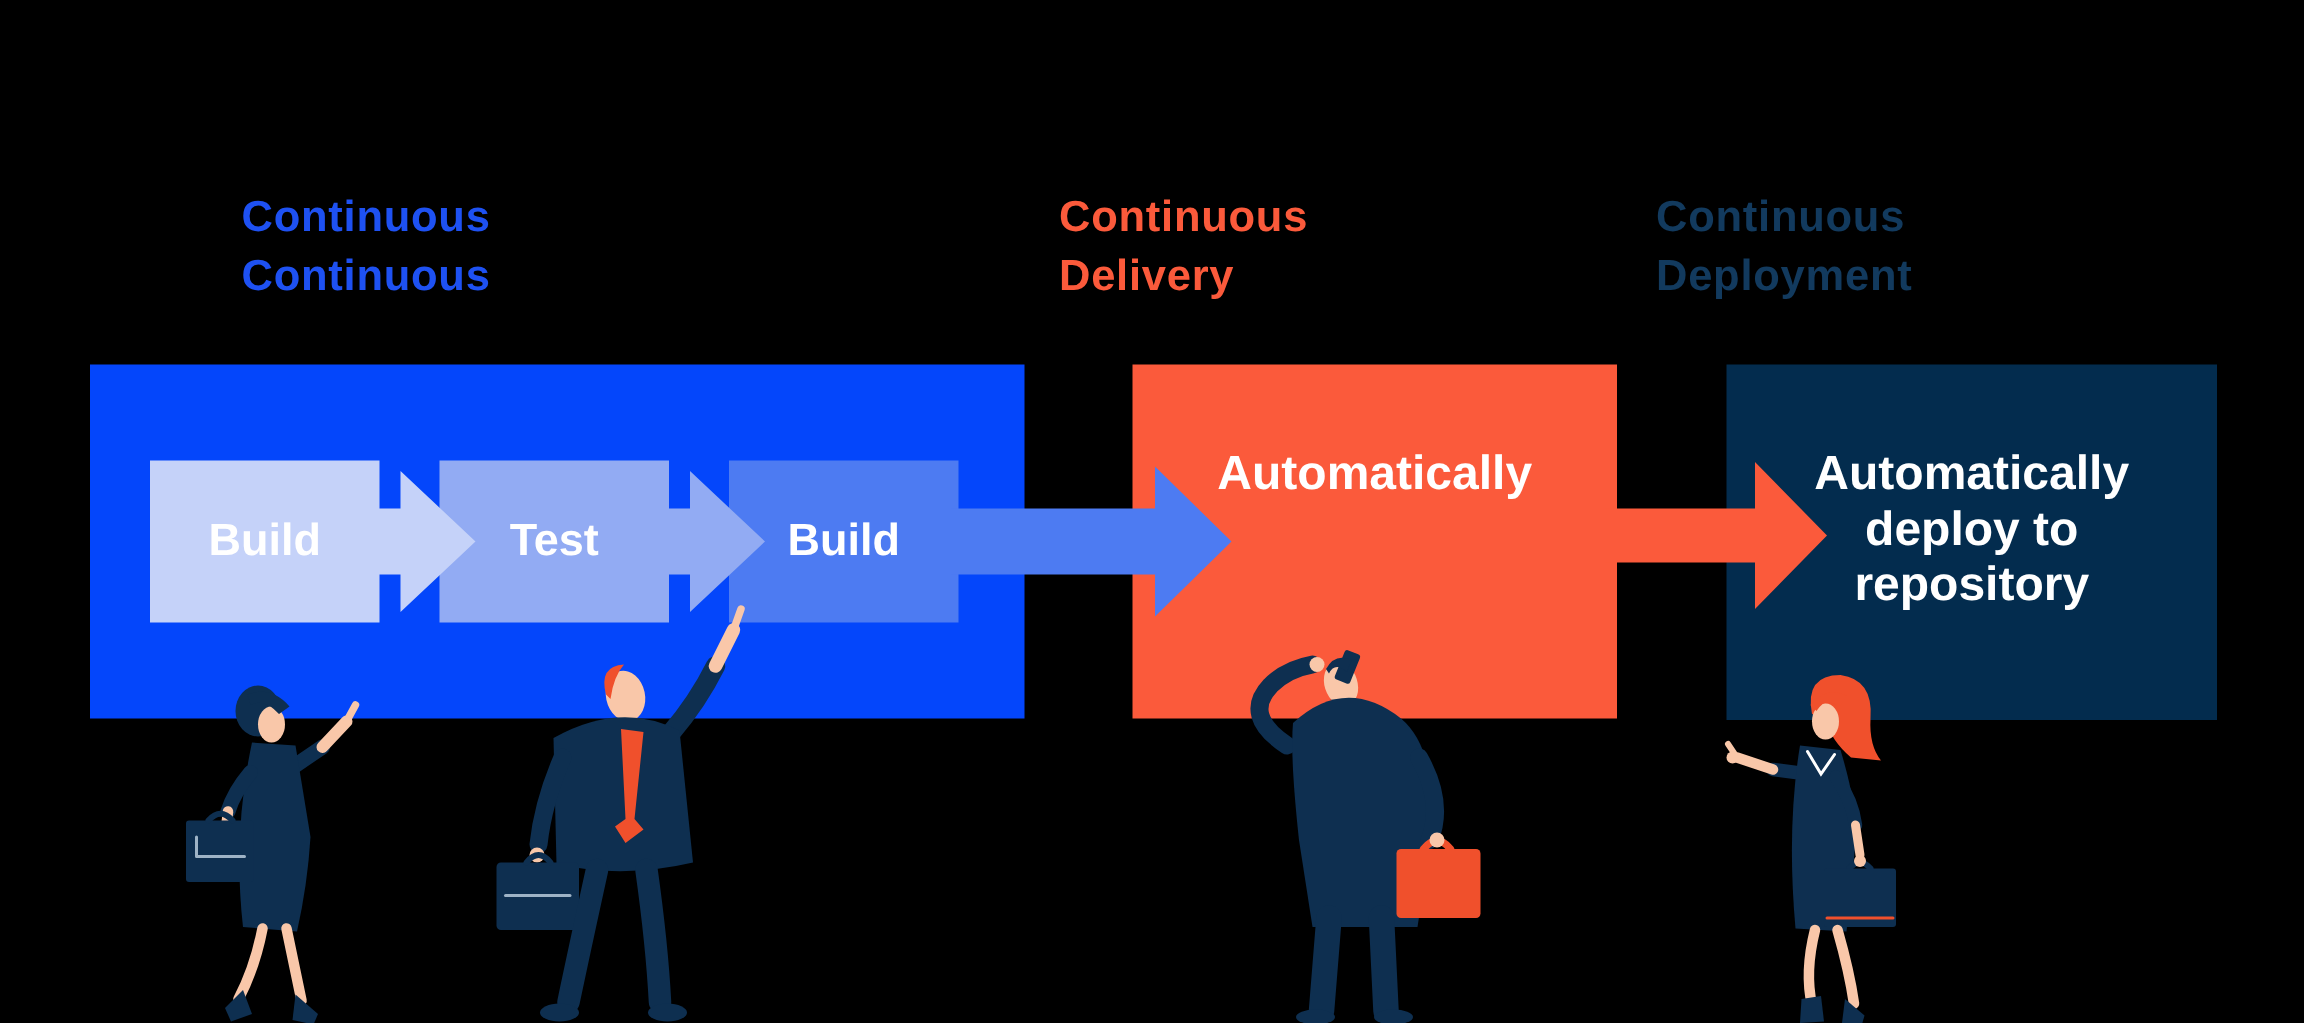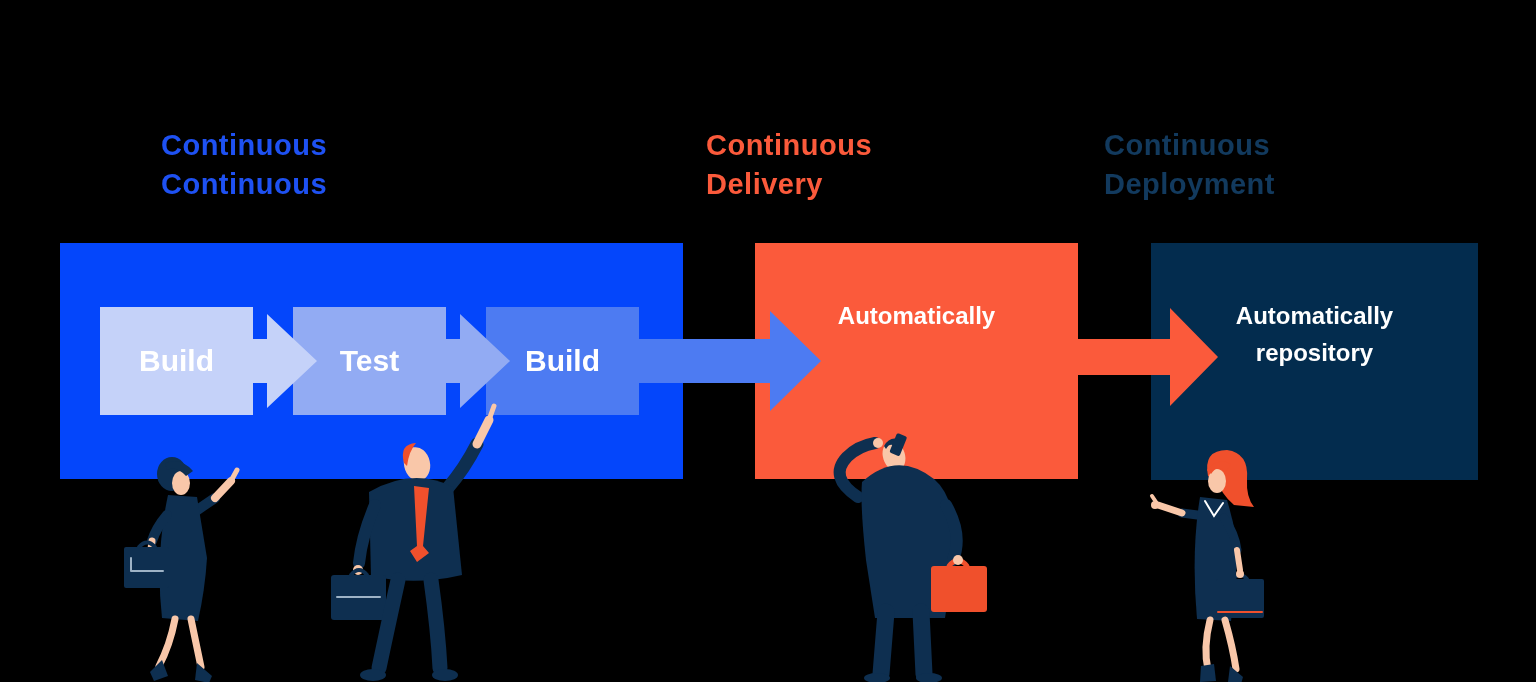--- a/index.html
+++ b/index.html
@@ -36,21 +36,21 @@
   .panel.navy{left:1151px;width:327px;height:237px;background:var(--deployment-navy);}
 
   .step{position:absolute;top:307px;width:153px;height:108px;
         display:flex;align-items:center;justify-content:center;}
   .step.build{left:100px;background:var(--build-fill);}
   .step.test{left:293px;background:var(--test-fill);}
   .step.merge{left:486px;background:var(--merge-fill);}
   .step span{color:var(--white);font-weight:bold;font-size:30px;}
 
   .panel-text{position:absolute;top:54px;left:0;width:100%;text-align:center;
-              color:var(--white);font-weight:bold;font-size:24px;line-height:37px;}
+              color:var(--white);font-weight:bold;font-size:32px;line-height:37px;}
   .panel-text span{display:block;}
 
   svg.art{position:absolute;left:0;top:0;pointer-events:none;}
 
   .f-build{fill:var(--build-fill);}
   .f-test{fill:var(--test-fill);}
   .f-merge{fill:var(--merge-fill);}
   .f-delivery{fill:var(--delivery-orange);}
   .f-navy{fill:var(--figure-navy);}
   .f-skin{fill:var(--skin);}
@@ -97,20 +97,21 @@
 
   <div class="panel orange">
     <div class="panel-text">
       <span>Automatically</span>
     </div>
   </div>
 
   <div class="panel navy">
     <div class="panel-text">
       <span>Automatically</span>
+      <span>deploy to</span>
       <span>repository</span>
     </div>
   </div>
 
   <svg class="art" width="1536" height="682" viewBox="0 0 1536 682">
 
     <polygon class="f-build" points="248,339 267,339 267,314 317,361 267,408 267,383 248,383"></polygon>
     <polygon class="f-test" points="441,339 460,339 460,314 510,361 460,408 460,383 441,383"></polygon>
     <polygon class="f-merge" points="634,339 770,339 770,311 821,361 770,411 770,383 634,383"></polygon>
     <polygon class="f-delivery" points="1070,339 1170,339 1170,308 1218,357 1170,406 1170,375 1070,375"></polygon>

